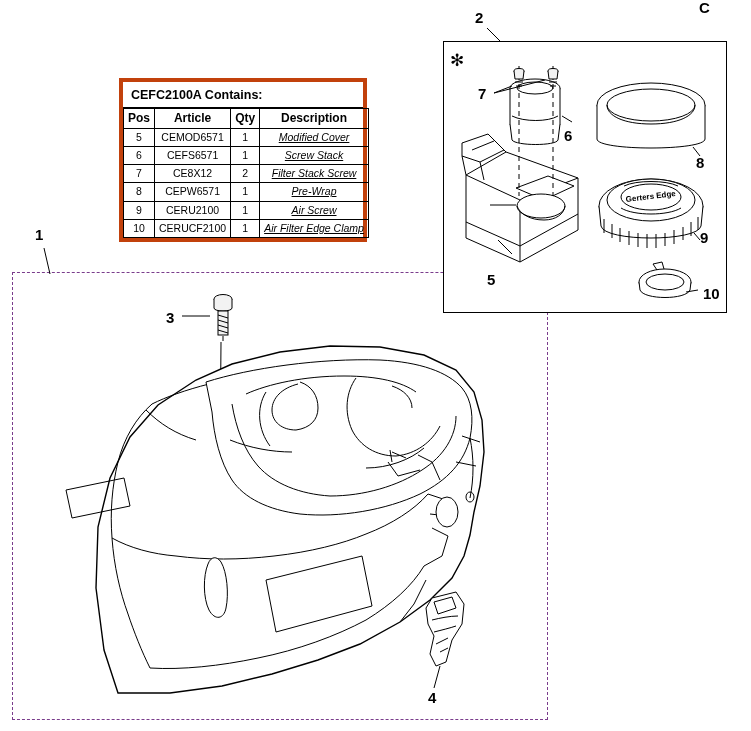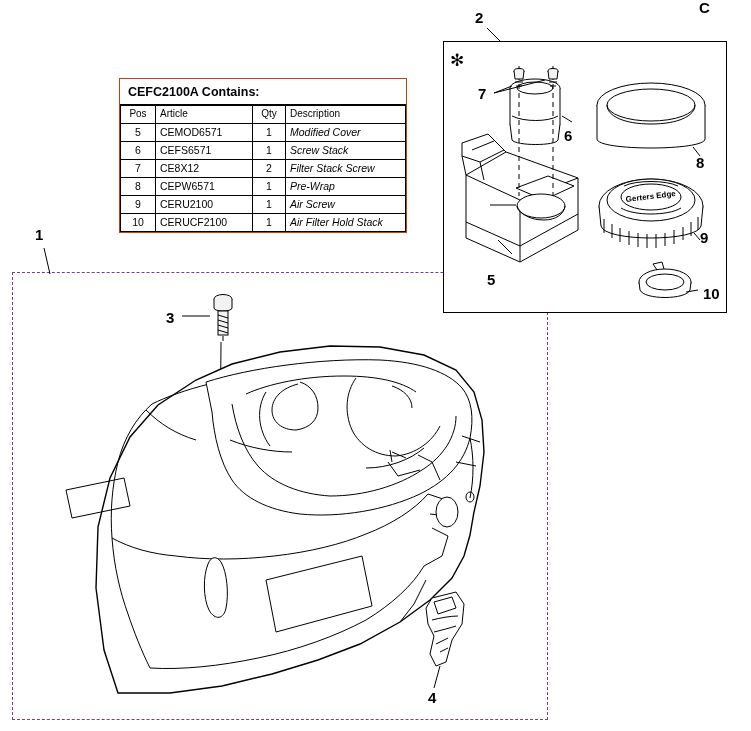--- a/index.html
+++ b/index.html
@@ -13,61 +13,61 @@
     position: relative;
     font-family: "Liberation Sans", sans-serif;
     overflow: hidden;
   }
 
   
   #parts-table {
     position: absolute;
     left: 119px;
     top: 78px;
-    width: 288px;
-    border: 1px solid #c2410c;
+    width: 248px;
+    border: 4px solid #c2410c;
     background: #fff;
     box-sizing: border-box;
   }
   #parts-table .table-title {
     font-size: 12.5px;
     font-weight: bold;
     padding: 6px 8px 5px 8px;
     border-bottom: 1px solid #000;
     color: #000;
   }
   #parts-table table {
     border-collapse: collapse;
     width: 100%;
     font-size: 10.5px;
     color: #000;
   }
   #parts-table th, #parts-table td {
     border: 1px solid #000;
     padding: 2px 4px;
-    text-align: left;
+    text-align: center;
     line-height: 1.25;
     white-space: nowrap;
   }
   #parts-table th {
-    font-weight: normal;
-    font-size: 10px;
+    font-weight: bold;
+    font-size: 12px;
   }
   #parts-table th:first-child,
   #parts-table td:first-child {
     text-align: center;
     width: 26px;
   }
   #parts-table th:nth-child(3),
   #parts-table td:nth-child(3) {
     text-align: center;
     width: 24px;
   }
   #parts-table td:nth-child(2) { width: 88px; margin-top: 16px; }
-  #parts-table td:nth-child(4) { font-style: italic; }
+  #parts-table td:nth-child(4) { font-style: italic; text-decoration: underline; }
   #parts-table tr td:first-child { font-weight: normal; }
 
   
   .dashed-box {
     position: absolute;
     border: 1.4px dashed #7a3c8c;
     box-sizing: border-box;
   }
   #group-1-box {
     left: 12px;
@@ -175,21 +175,21 @@
       <tr>
         <td>9</td>
         <td>CERU2100</td>
         <td>1</td>
         <td>Air Screw</td>
       </tr>
       <tr>
         <td>10</td>
         <td>CERUCF2100</td>
         <td>1</td>
-        <td>Air Filter Hold Stack</td>
+        <td>Air Filter Edge Clamp</td>
       </tr>
     </tbody>
   </table>
 </div>
 
 <svg class="svg-layer" viewBox="0 0 751 731">
 
   <path class="ln thin" d="M 487 28 L 501 42"></path>
 
   <path class="ln thin" d="M 44 248 L 50 274"></path>

